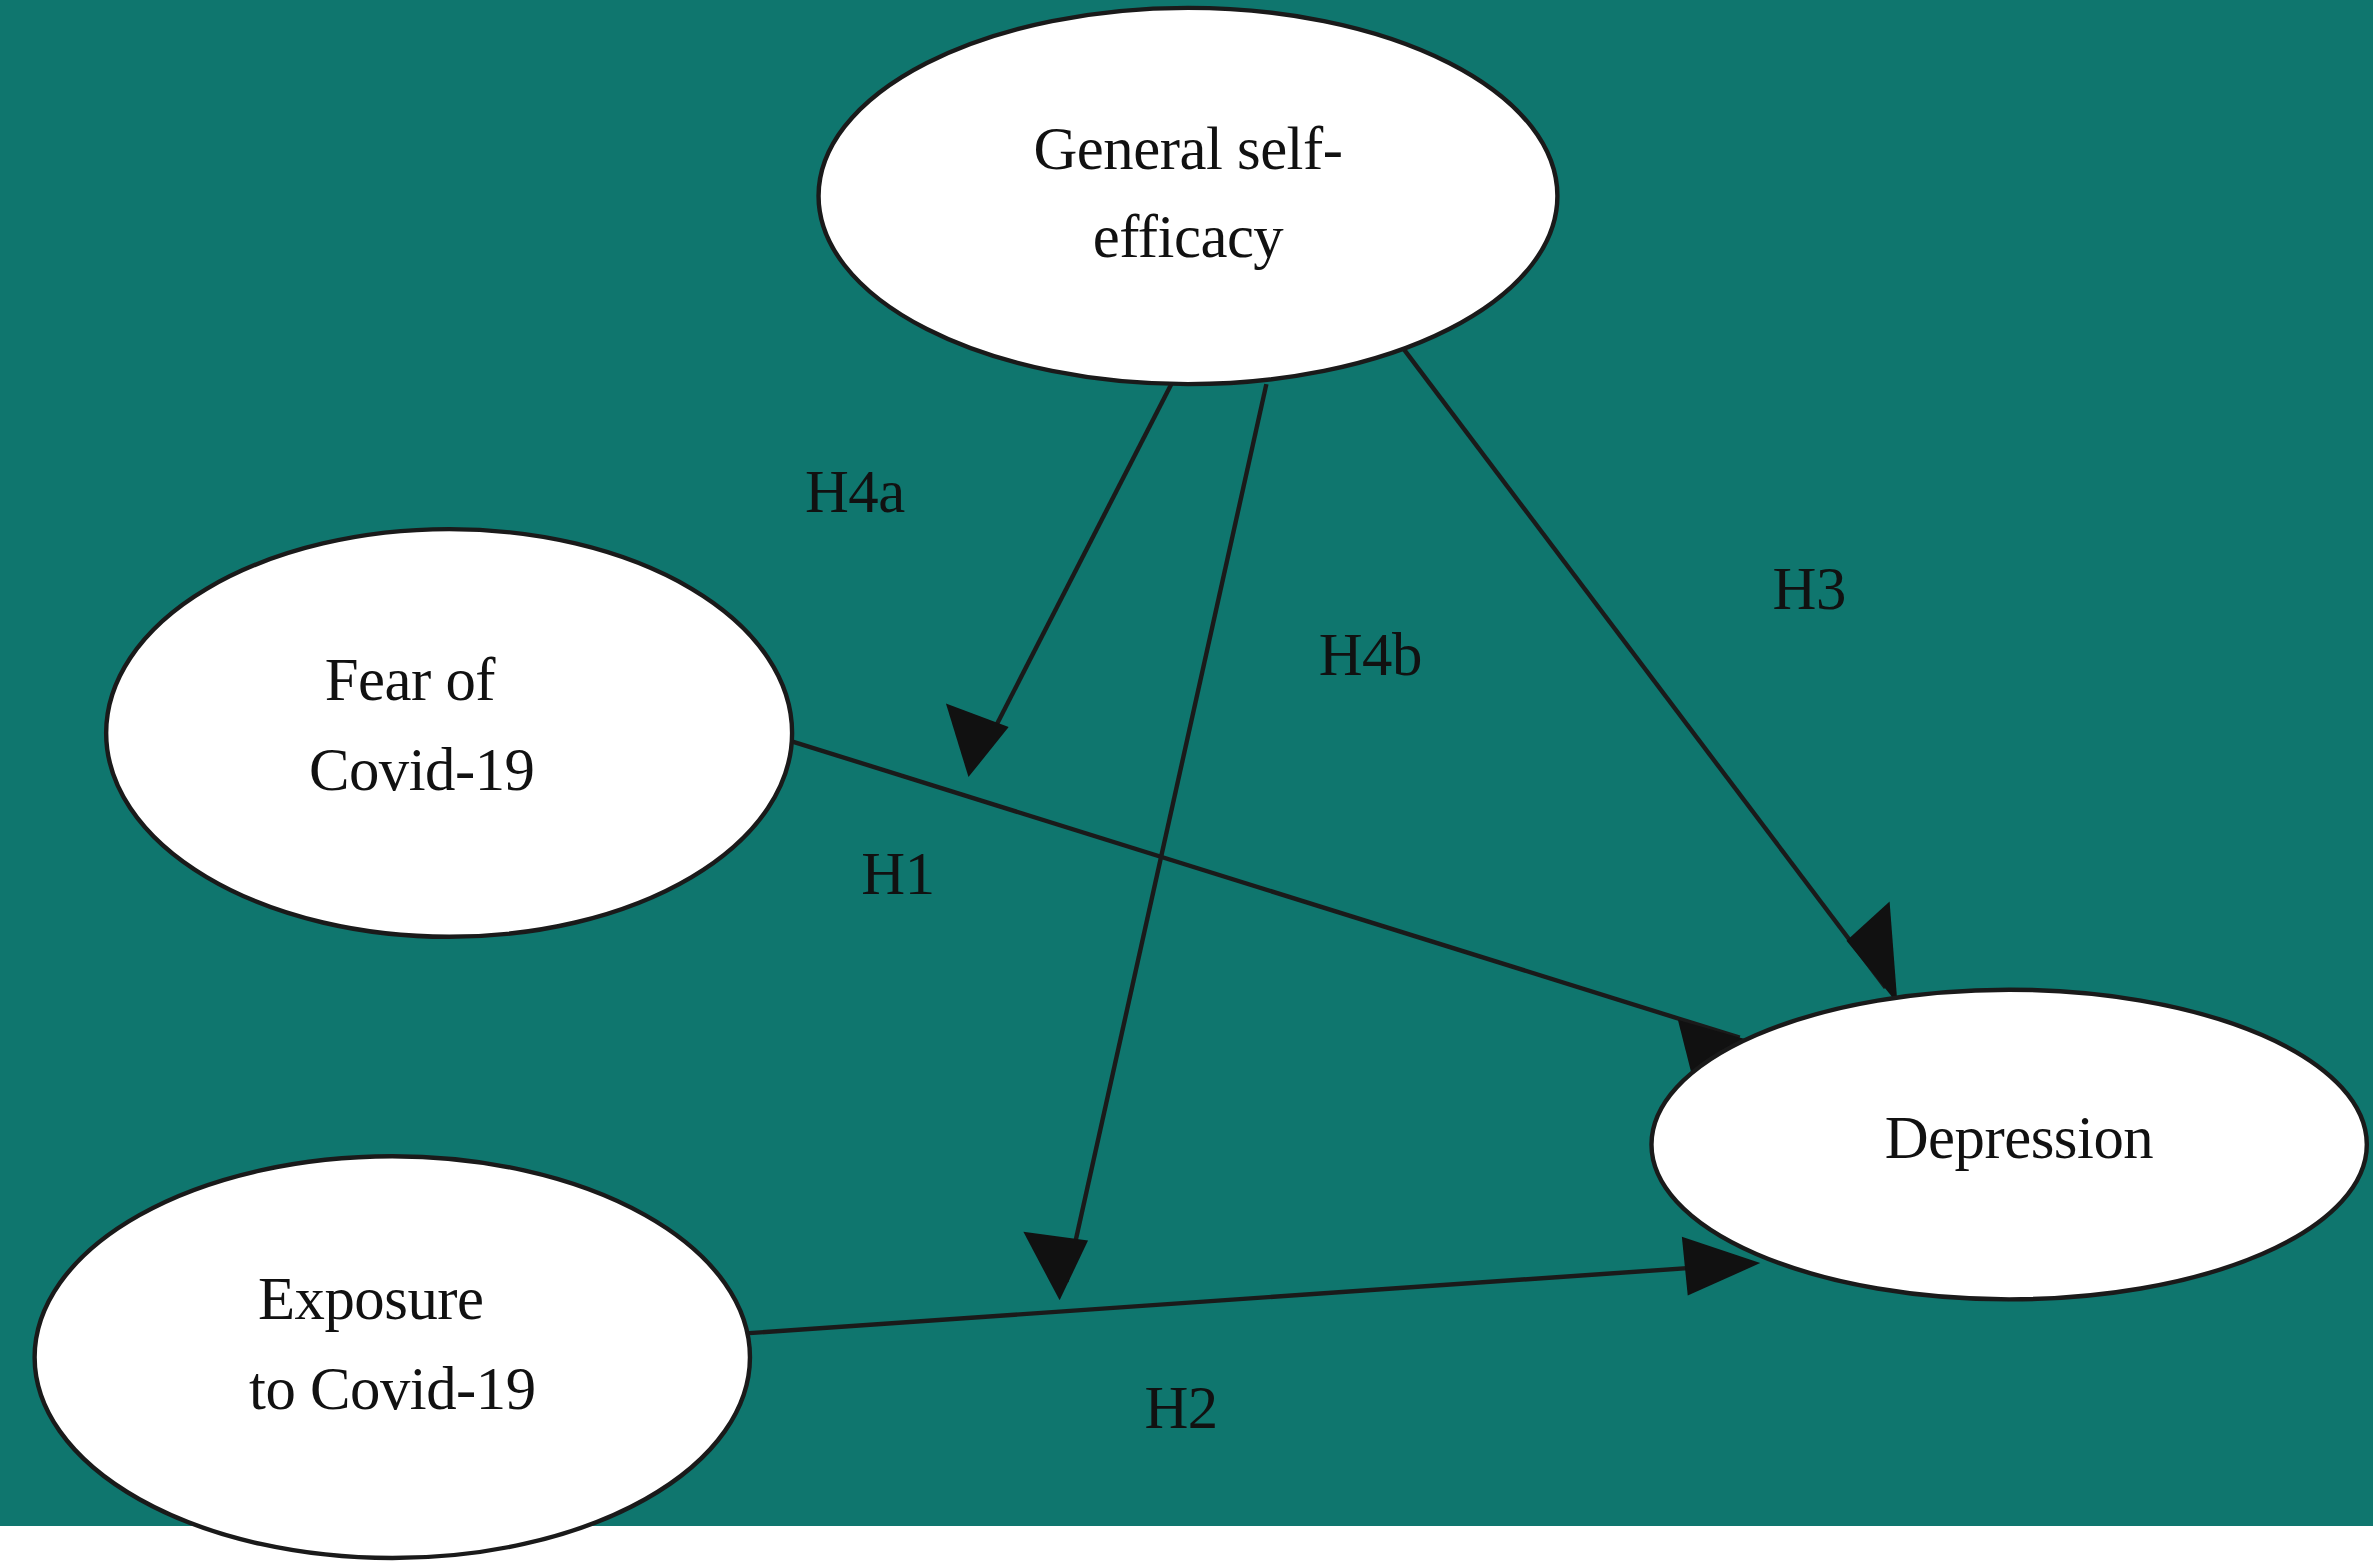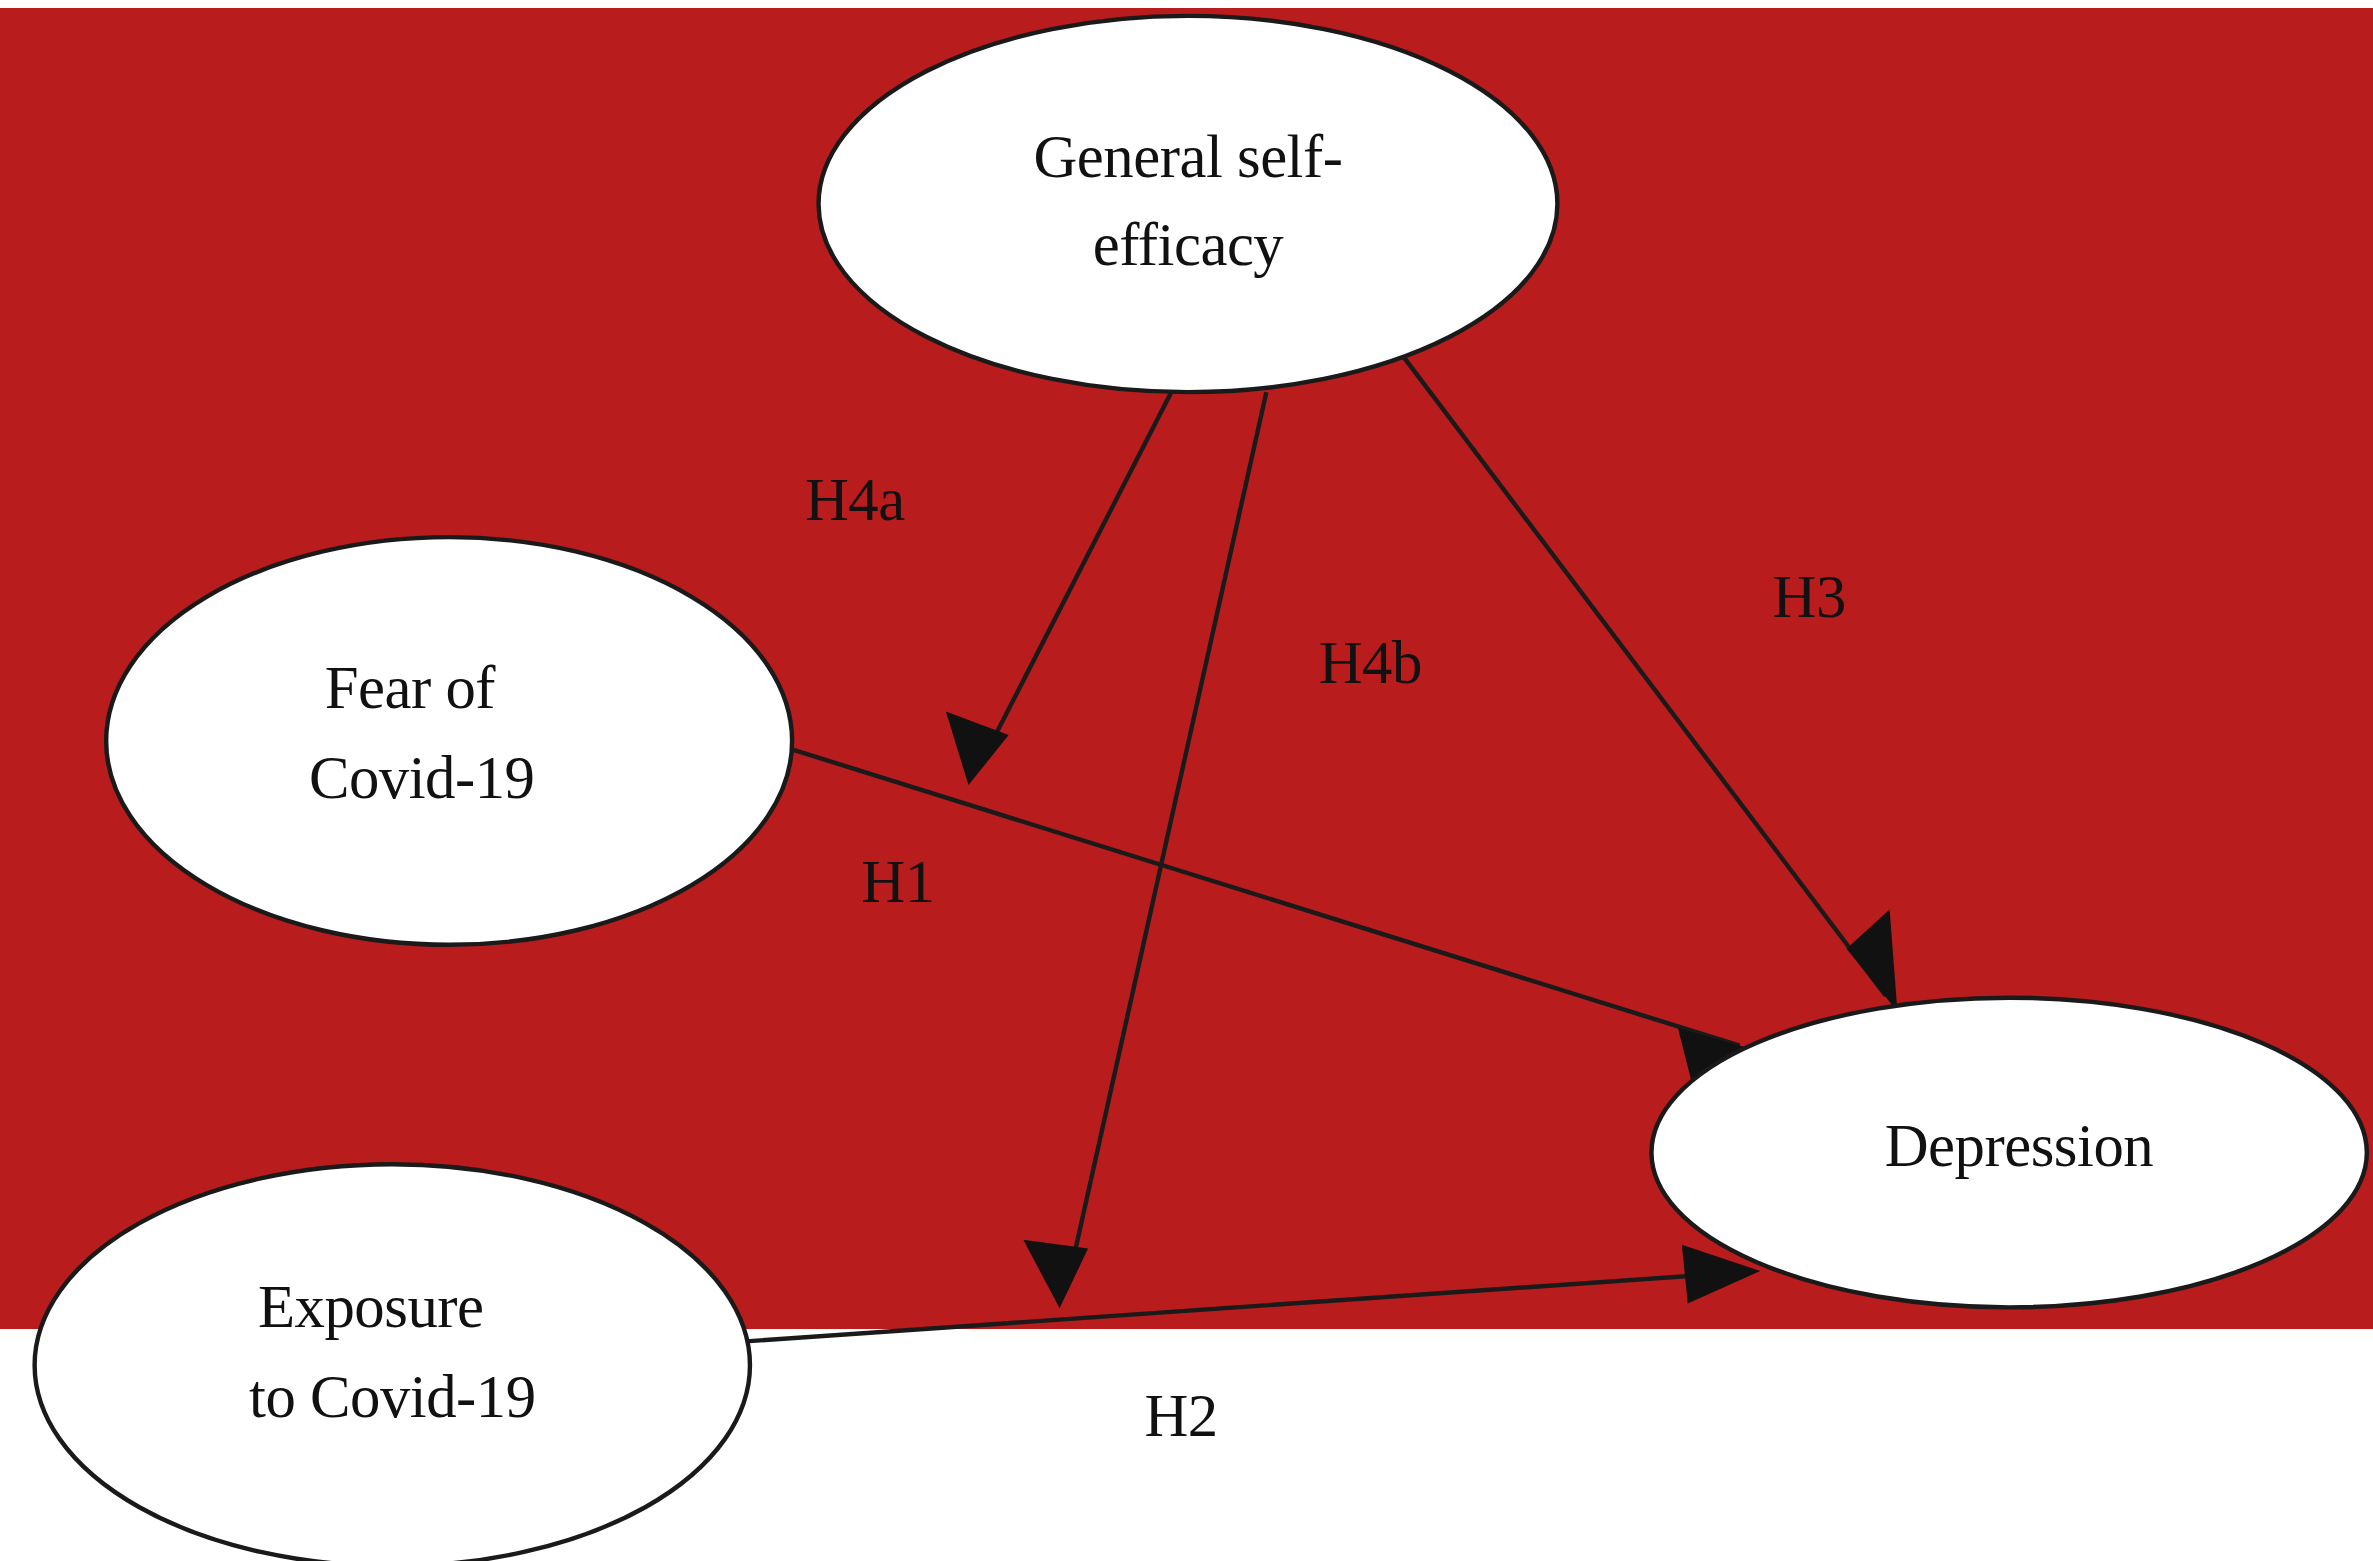--- a/index.html
+++ b/index.html
@@ -10,23 +10,22 @@
   }
   body {
     width: 2374px;
     height: 1561px;
     font-family: "Liberation Serif", "DejaVu Serif", serif;
     overflow: hidden;
   }
   #diagram-root {
     position: relative;
     width: 2374px;
-    height: 1321px;
-    background: #b91c1c;
-    margin-top: 8px;
+    height: 1526px;
+    background: #0f766e;
   }
   svg#model-svg {
     position: absolute;
     top: 0;
     left: 0;
     width: 2374px;
     height: 1561px;
     display: block;
   }
   .node-ellipse {

